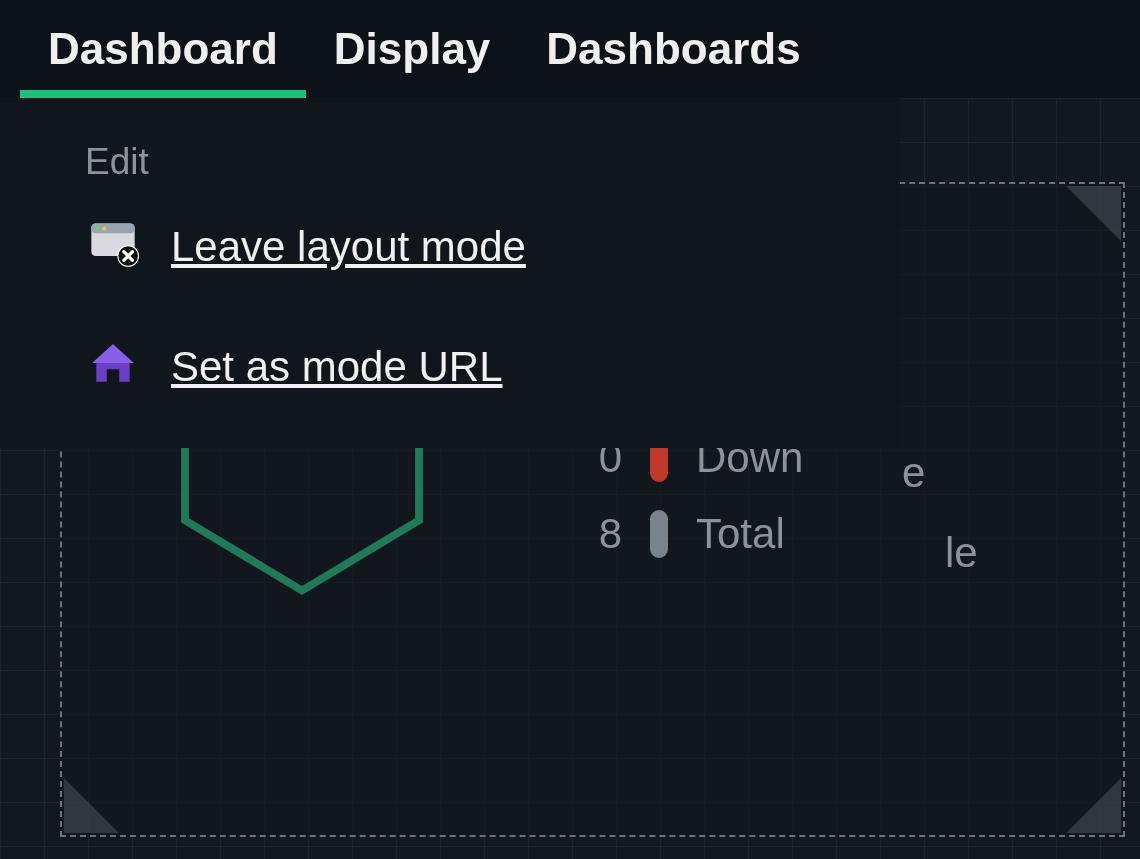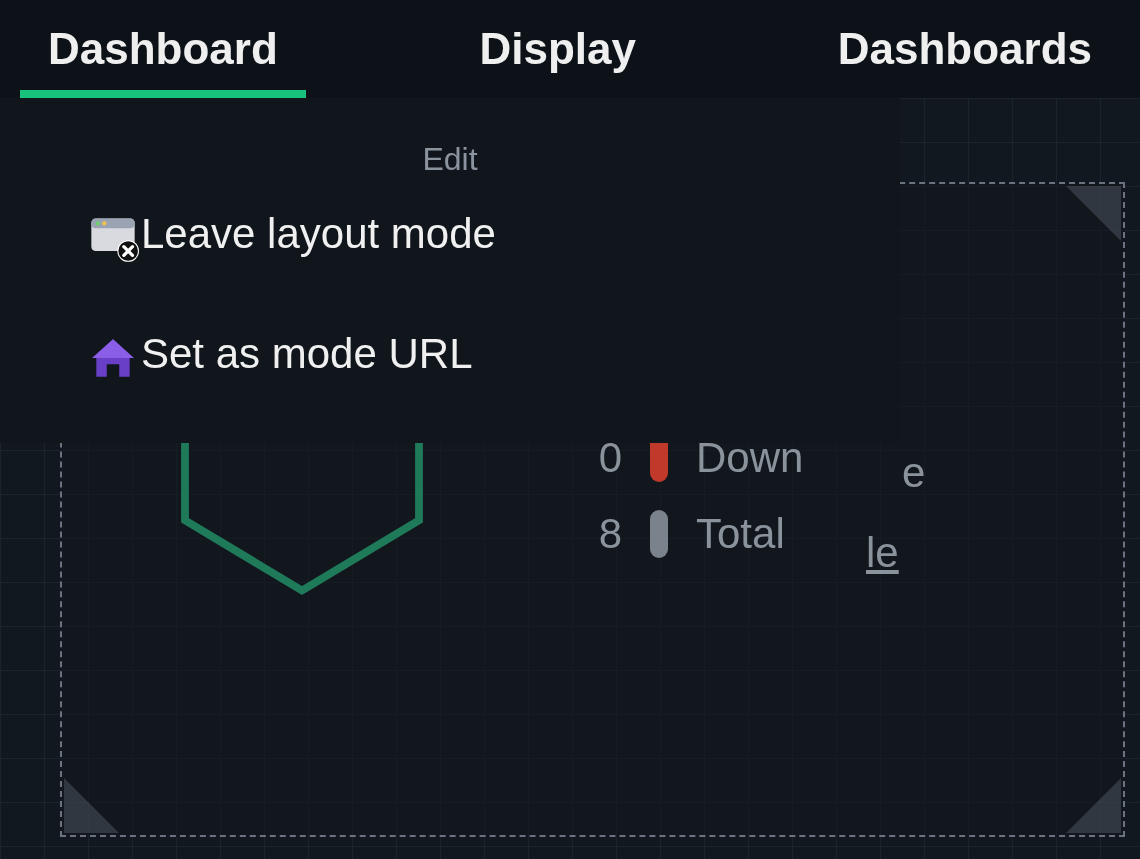--- a/index.html
+++ b/index.html
@@ -87,21 +87,20 @@
 
     
     .topbar {
       position: relative;
       z-index: 2;
       background: #0c1218;
       height: 98px;
       display: flex;
       align-items: stretch;
       padding: 0 20px;
-      justify-content: space-between;
     }
     .topbar-item {
       display: flex;
       align-items: center;
       justify-content: center;
       padding: 0 28px;
       font-size: 44px;
       font-weight: 700;
       color: #efefef;
       position: relative;
@@ -120,32 +119,33 @@
     .dropdown {
       position: absolute;
       top: 98px;
       left: 0;
       width: 900px;
       background: #10161c;
       padding: 35px 0 45px 0;
       z-index: 3;
     }
     .dd-section-title {
-      font-size: 32px;
+      font-size: 37px;
       color: #8b949e;
       padding: 8px 85px 20px 85px;
-      text-align: center;
     }
     .dd-item {
       display: flex;
-      align-items: flex-start;
+      align-items: flex-end;
+      gap: 30px;
       padding: 12px 85px;
       font-size: 42px;
       color: #f0f0f0;
       cursor: pointer;
+      text-decoration: underline;
     }
     .dd-item.active .dd-label { color: #19c27c; }
     .dd-icon {
       width: 56px; height: 56px;
       flex-shrink: 0;
       display: flex;
       align-items: center;
       justify-content: center;
     }
     .dd-spacer { height: 40px; }
@@ -168,21 +168,21 @@
   <div class="widget-corner bl"></div>
   <div class="widget-corner br"></div>
 
   <div class="hexagon">
     <svg class="hex-svg" viewBox="0 0 100 115">
       <polygon points="50,5 95,32 95,83 50,110 5,83 5,32" fill="none" stroke="#1f7a5a" stroke-width="3"></polygon>
     </svg>
   </div>
 
   <span class="peek-text" style="left:840px; top:265px;">e</span>
-  <span class="peek-text" style="left:804px; top:345px;text-decoration:underline;">le</span>
+  <span class="peek-text" style="left:883px; top:345px;">le</span>
 
   <div class="stats">
     <div class="stat-row">
       <span class="stat-value">0</span>
       <span class="stat-pill pill-red"></span>
       <span>Down</span>
     </div>
     <div class="stat-row">
       <span class="stat-value">8</span>
       <span class="stat-pill pill-gray"></span>

